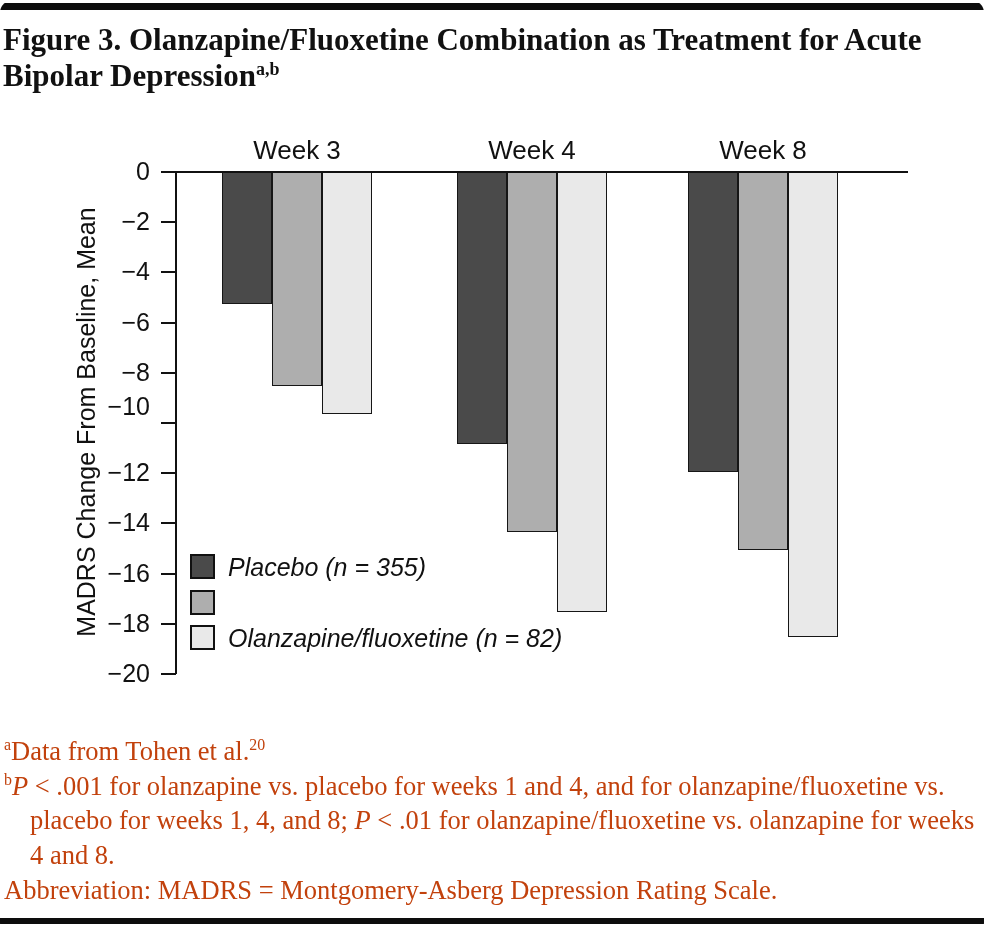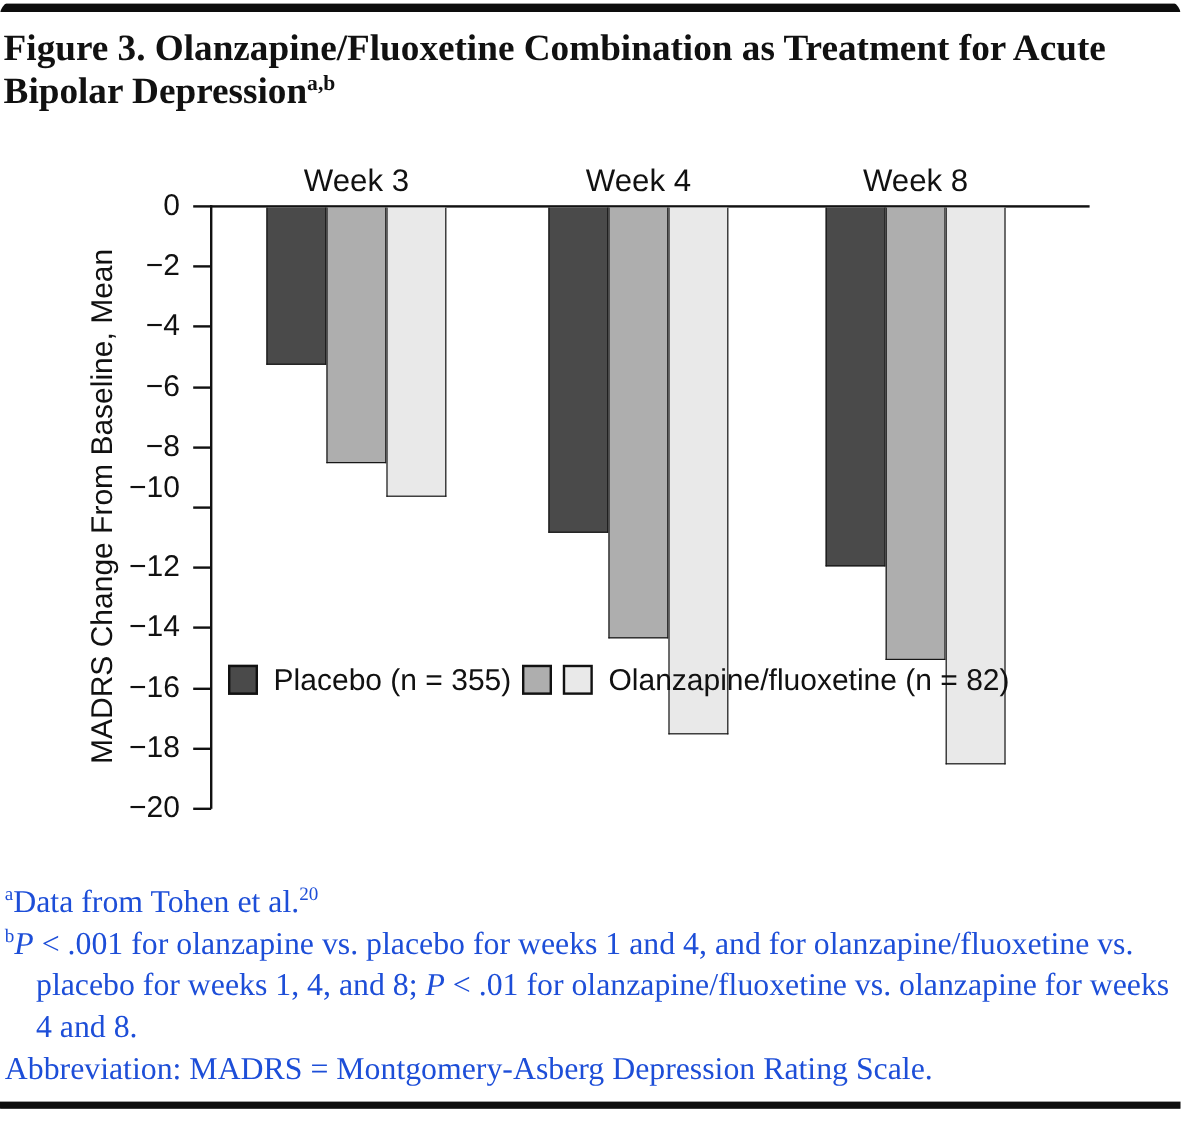--- a/index.html
+++ b/index.html
@@ -29,25 +29,25 @@
     transform:translate(-50%,-50%) rotate(-90deg);
     font-size:25px; white-space:nowrap;
   }
   .zero-line { position:absolute; left:175px; top:70px; width:733px; height:2px; background:#111; }
   .y-line   { position:absolute; left:175px; top:70px; width:2px; height:503px; background:#111; }
   .tick-mark  { position:absolute; left:161px; width:15px; height:2px; background:#111; }
   .tick-label { position:absolute; left:84px; width:66px; text-align:right; font-size:25px; line-height:30px; }
   .week-label { position:absolute; top:34px; width:150px; text-align:center; font-size:26px; }
   .bar { position:absolute; top:72px; width:50px; box-sizing:border-box; border:1px solid #161616; border-top:none; }
 
-  .legend { position:absolute; left:190px; top:452px; display:flex; flex-direction:row; gap:9px; }
+  .legend { position:absolute; left:190px; top:452px; display:flex; flex-direction:column; gap:9px;font-style:italic; }
   .legend-item { display:flex; align-items:center; gap:13px; font-size:25px; line-height:28px; }
   .swatch { width:25px; height:25px; box-sizing:border-box; border:2px solid #111; display:inline-block; }
 
-  .footnotes { margin:38px 6px 0 4px; font-size:26.5px; line-height:1.32; color:#1d4ed8; }
+  .footnotes { margin:38px 6px 0 4px; font-size:26.5px; line-height:1.32; color:#c2410c; }
   .fn-line { margin:0; }
   .fn-line sup { font-size:60%; line-height:0; }
   .hang { padding-left:26px; text-indent:-26px; }
 </style>
 </head>
 <body>
 
 <div class="page">
 
   <div class="rule rule-top"></div>

